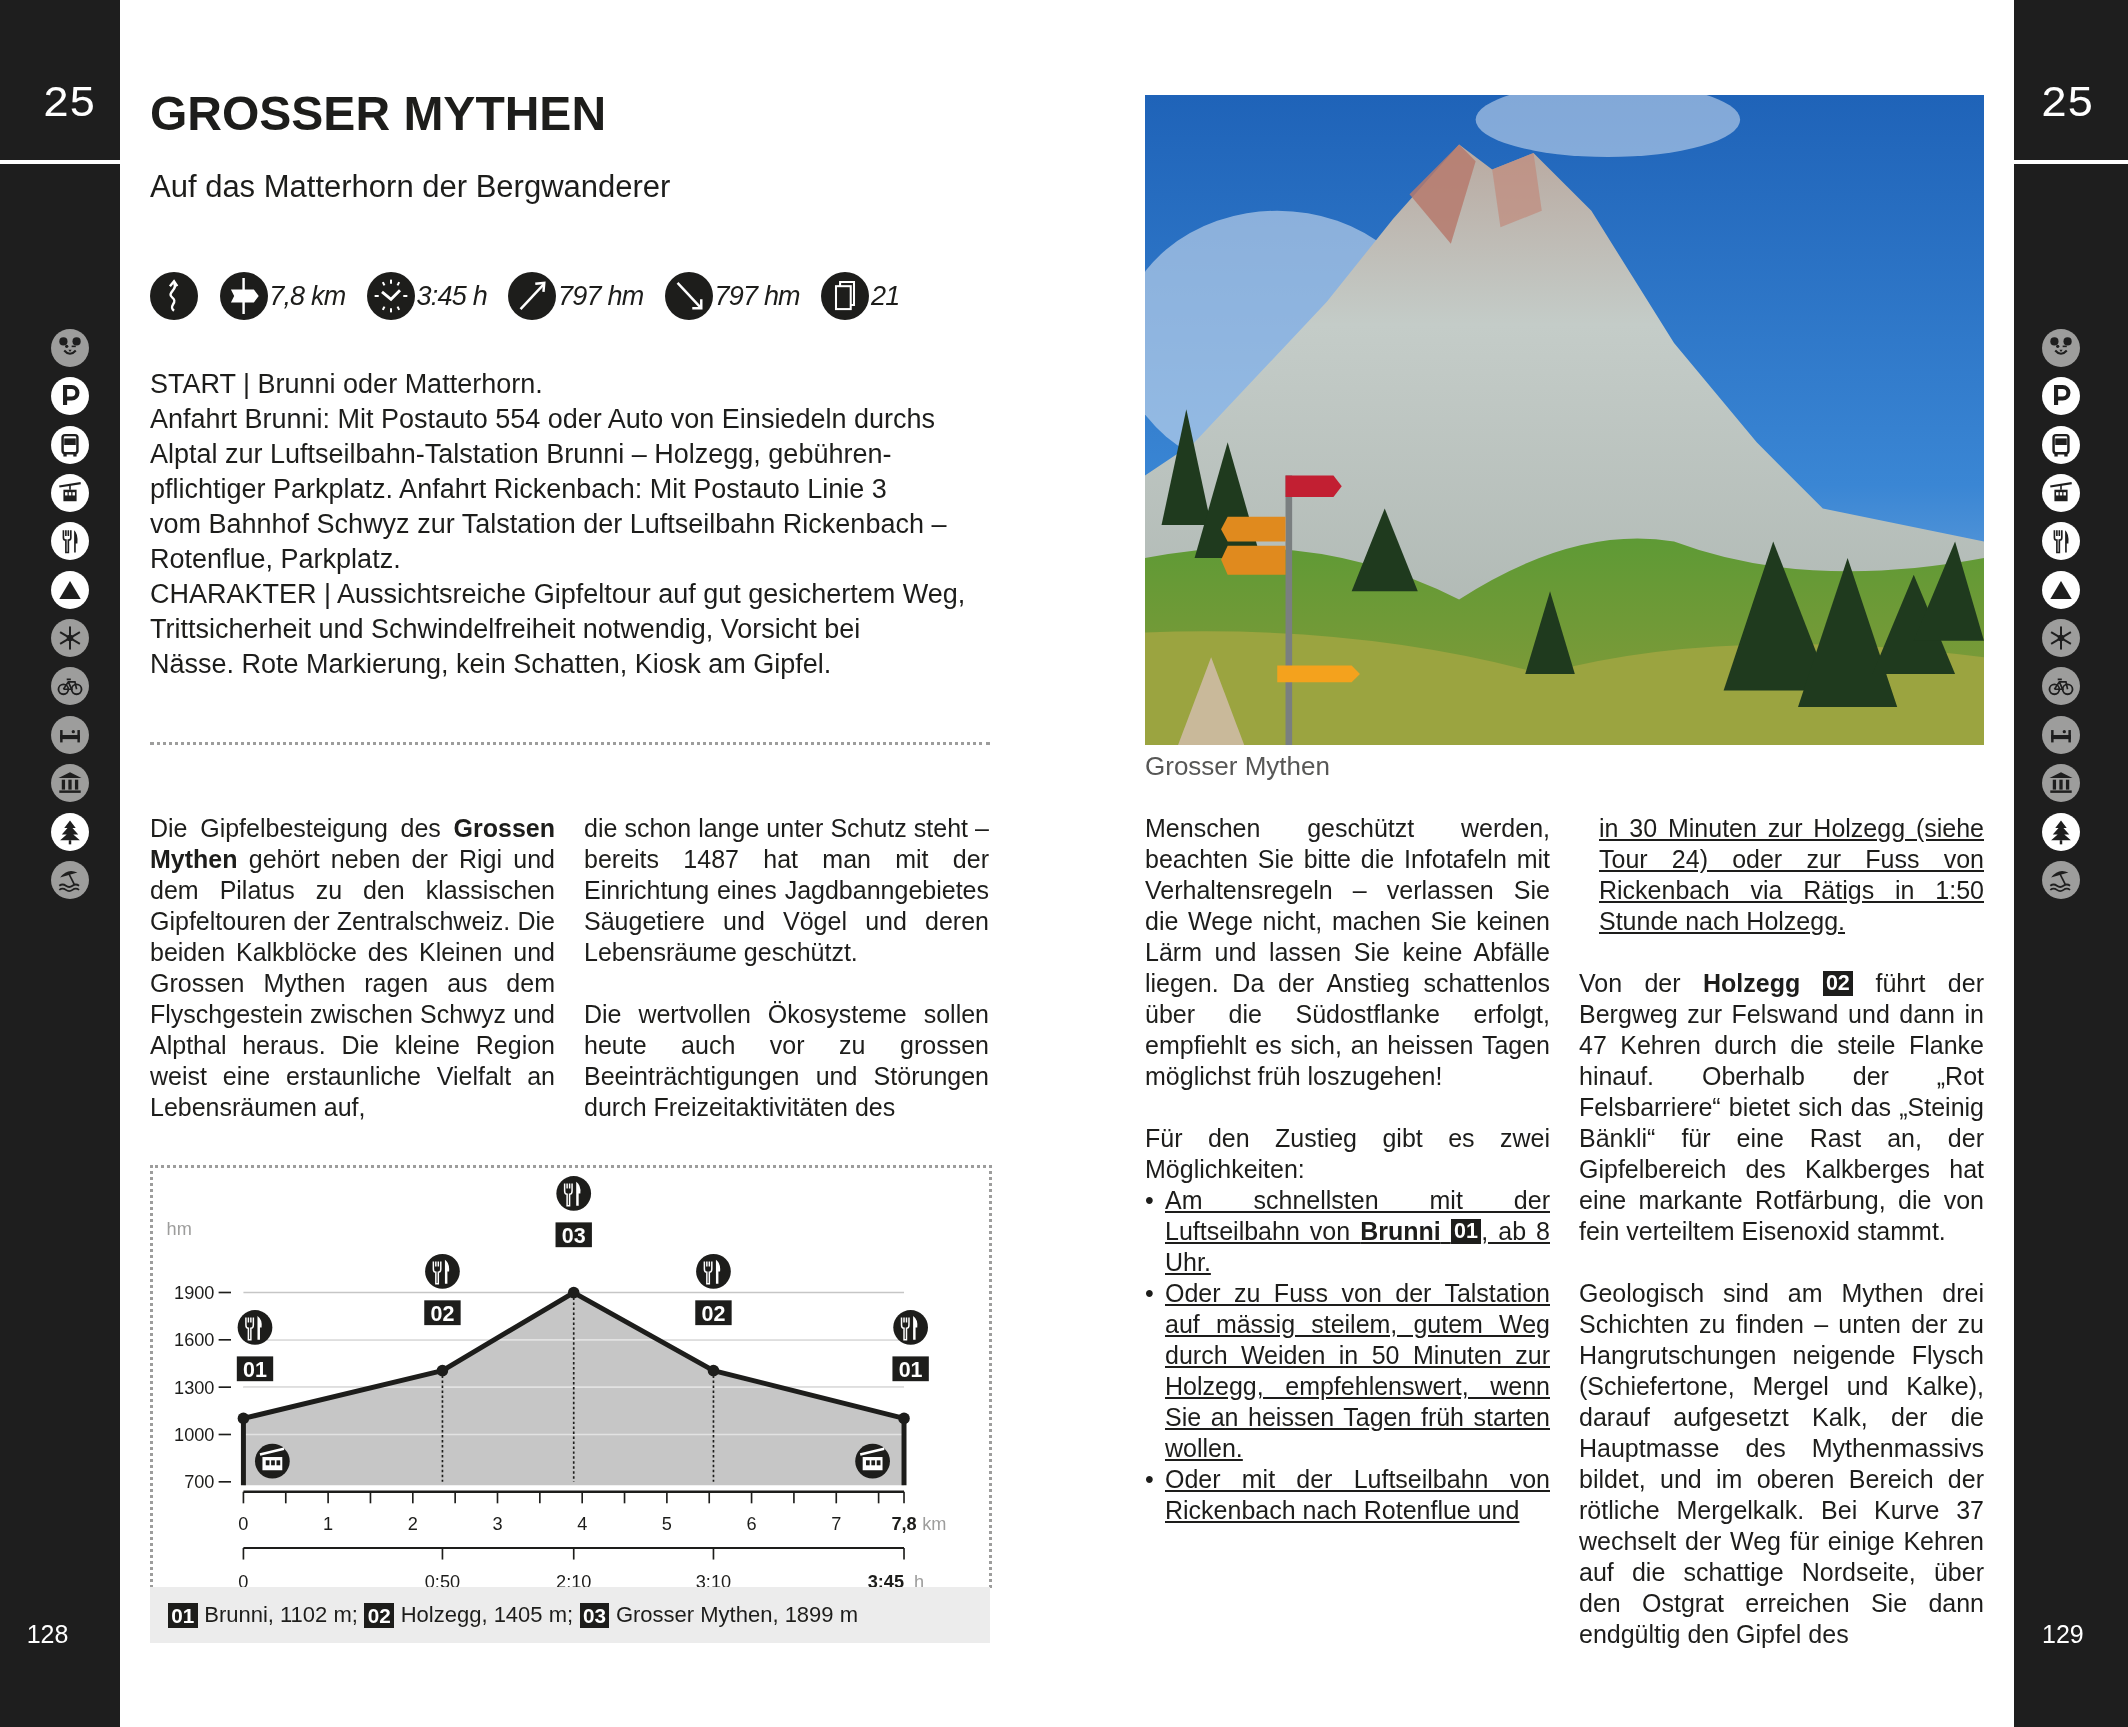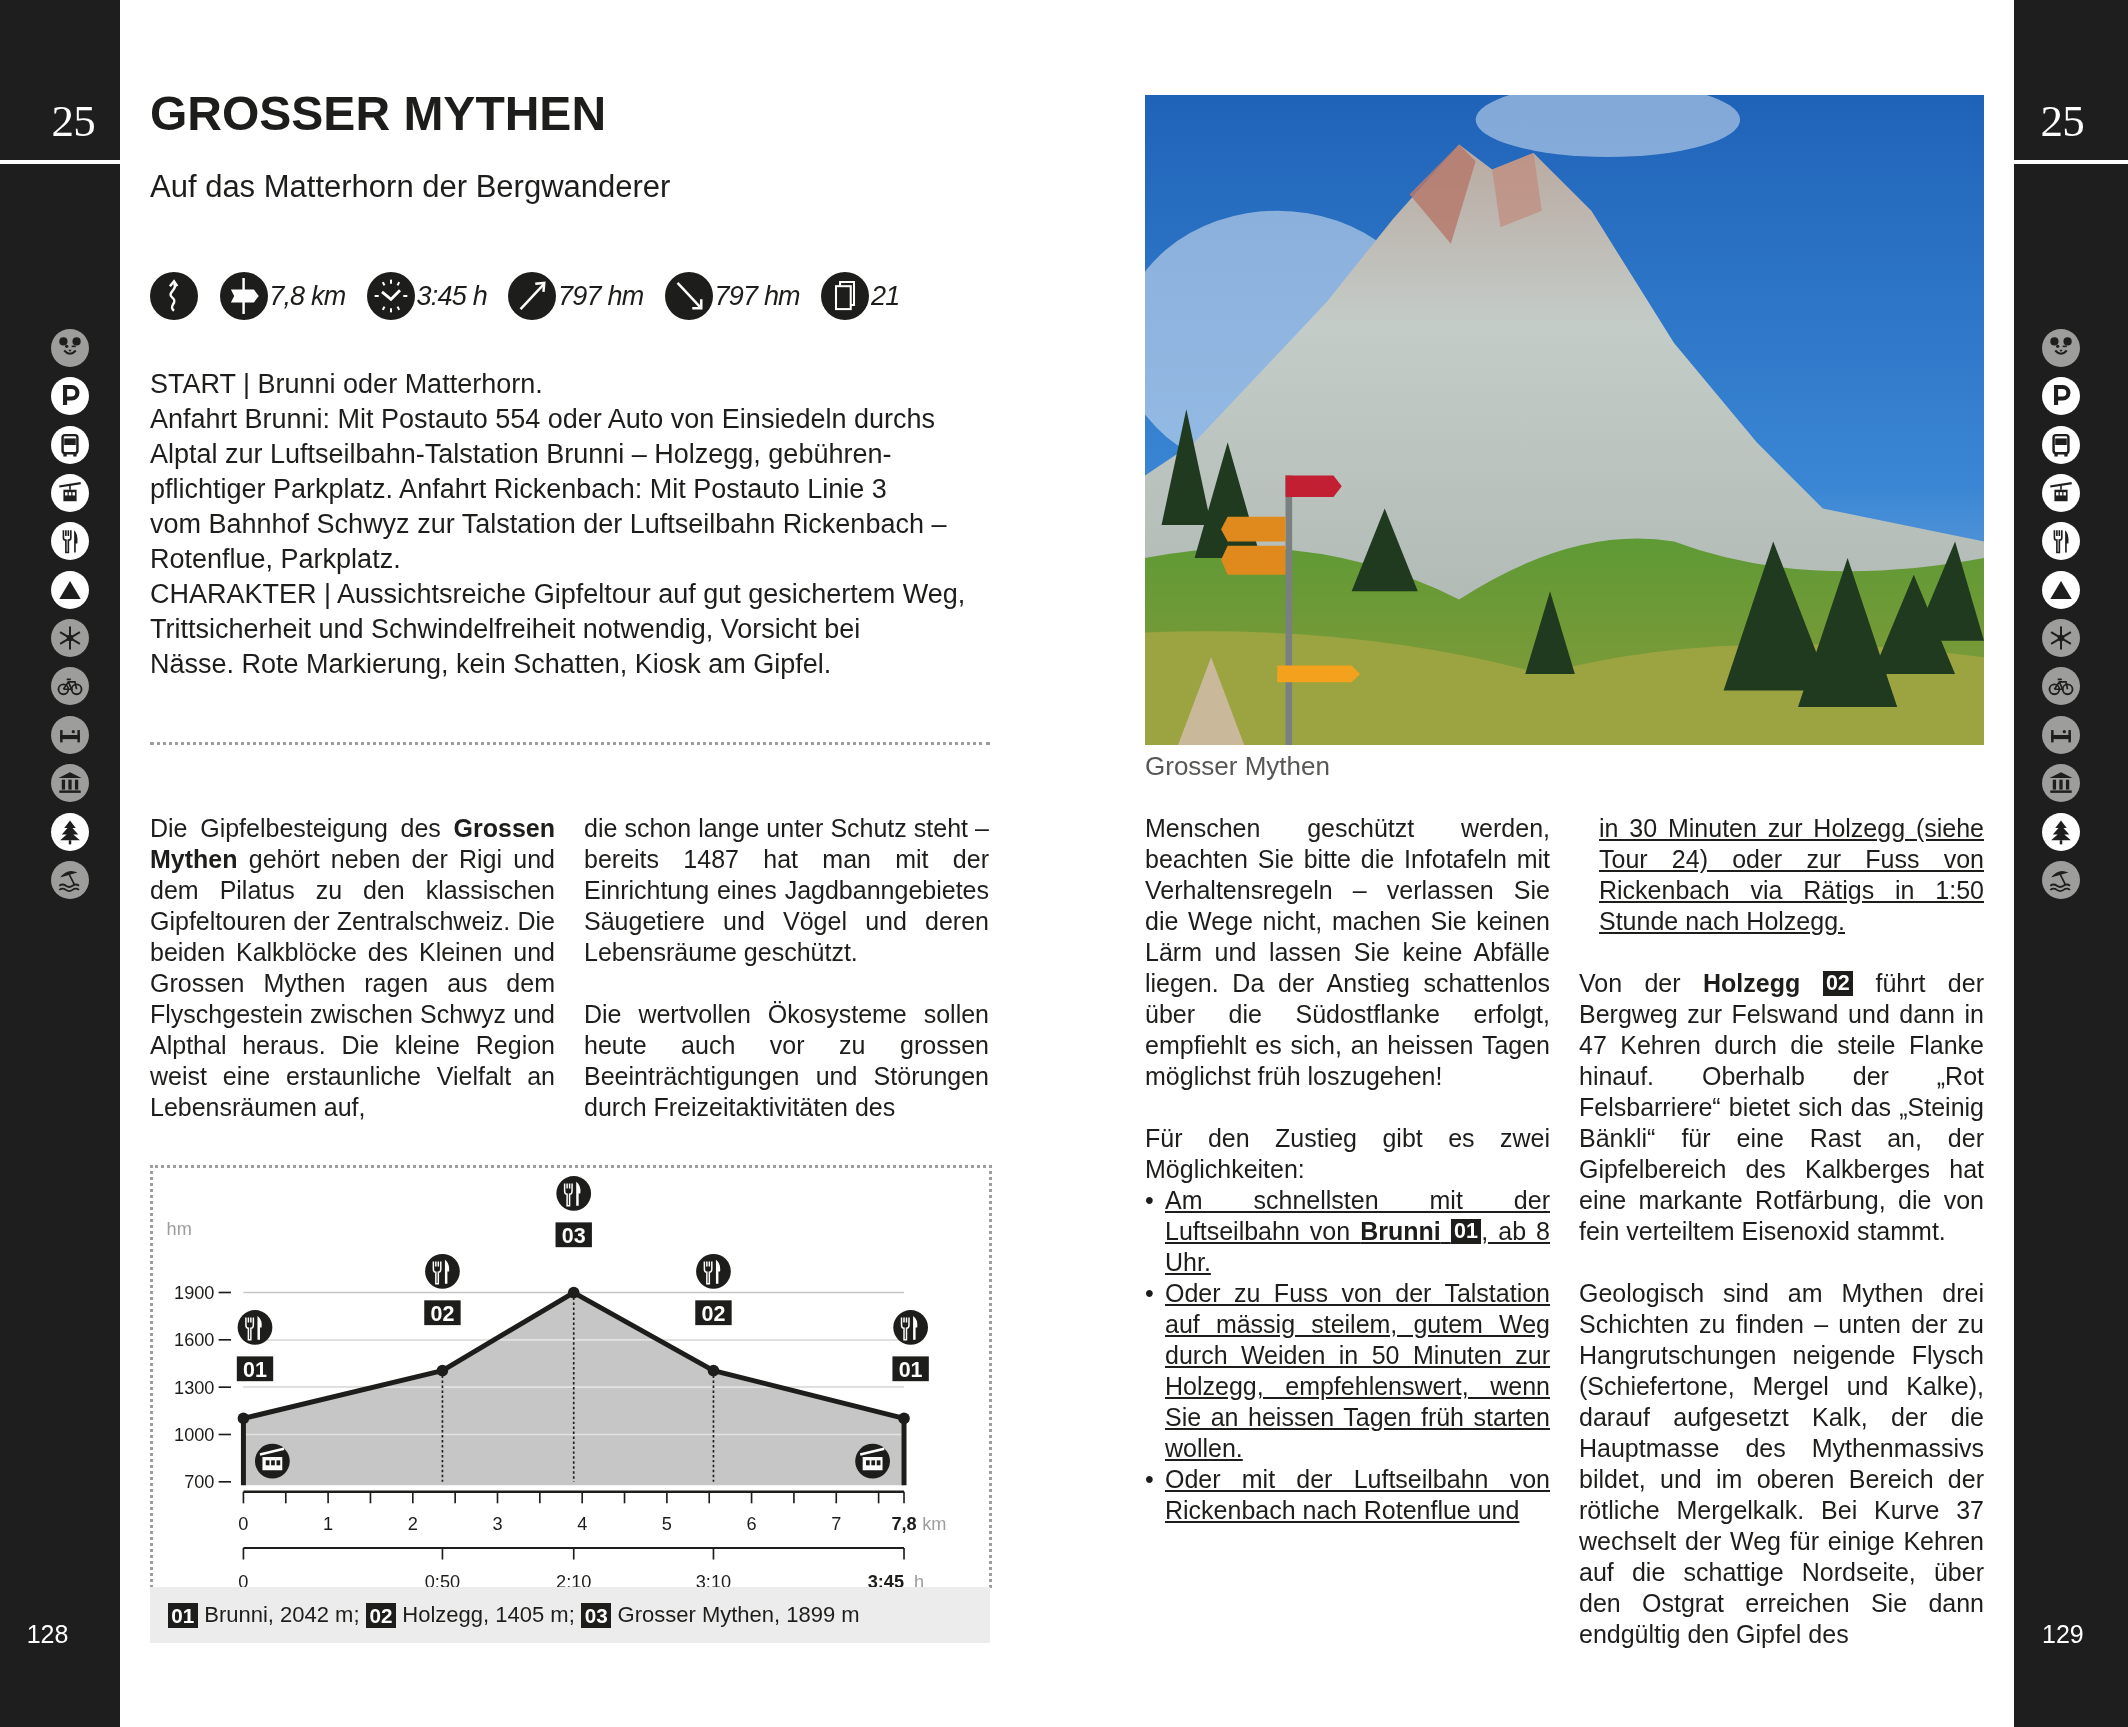--- a/index.html
+++ b/index.html
@@ -2,21 +2,21 @@
 <html style="font-size:13.2px"><head>
 <meta charset="utf-8">
 <style>
   html, body { margin:0; padding:0; }
   body { width:2128px; height:1728px; position:relative; background:#ffffff; overflow:hidden;
          font-family:"Liberation Sans", "DejaVu Sans", sans-serif; color:#1d1d1b; }
   .sidebar { position:absolute; top:0; width:120px; height:1728px; background:#1e1e1e; }
   .sidebar.left { left:0; }
   .sidebar.right { left:2014px; width:115px; }
   .tour-num { position:absolute; top:79px; width:100%; text-align:center; color:#fff;
-              font-family:Liberation Serif, serif; font-size:45px; letter-spacing:-0.8px;margin-top:16px; }
+              font-family:Liberation Mono, monospace; font-size:45px; letter-spacing:-0.8px; }
   .sidebar.left .tour-num { text-align:right; width:95px; }
   .sidebar.right .tour-num { text-align:left; left:26.5px; }
   .sep { position:absolute; top:160px; left:0; width:100%; height:4.1px; background:#fff; }
   .icon-col { position:absolute; top:329px; width:100%; }
   .sidebar.left .icon-col { left:0; }
   .side-icon { position:absolute; width:38px; height:38px; border-radius:50%; display:flex;
                align-items:center; justify-content:center; }
   .sidebar.left .side-icon { left:51px; }
   .sidebar.right .side-icon { left:28px; }
   .side-icon.white { background:#ffffff; }
@@ -458,21 +458,21 @@
     <text x="512.5" y="511" font-size="22" text-anchor="middle" fill="#1d1d1b" font-weight="normal" font-family="Liberation Sans, sans-serif">2:10</text>
     <line x1="681.5192307692308" x2="681.5192307692308" y1="463" y2="477" stroke="#1d1d1b" stroke-width="2"></line>
     <text x="681.5192307692308" y="511" font-size="22" text-anchor="middle" fill="#1d1d1b" font-weight="normal" font-family="Liberation Sans, sans-serif">3:10</text>
     <line x1="912" x2="912" y1="463" y2="477" stroke="#1d1d1b" stroke-width="2"></line>
     <text x="912" y="511" font-size="22" text-anchor="end" fill="#1d1d1b" font-weight="bold" font-family="Liberation Sans, sans-serif">3:45</text>
     <text x="924" y="511" font-size="22" fill="#9d9d9c" font-family="Liberation Sans, sans-serif">h</text>
   </svg>
 <div class="legend-band">
   <span class="lg">
       <span class="tag">01</span>
-      <span>Brunni, 2042 m;</span>
+      <span>Brunni, 1102 m;</span>
     </span>
   <span class="lg">
       <span class="tag">02</span>
       <span>Holzegg, 1405 m;</span>
     </span>
   <span class="lg">
       <span class="tag">03</span>
       <span>Grosser Mythen, 1899 m</span>
     </span>
 </div>

